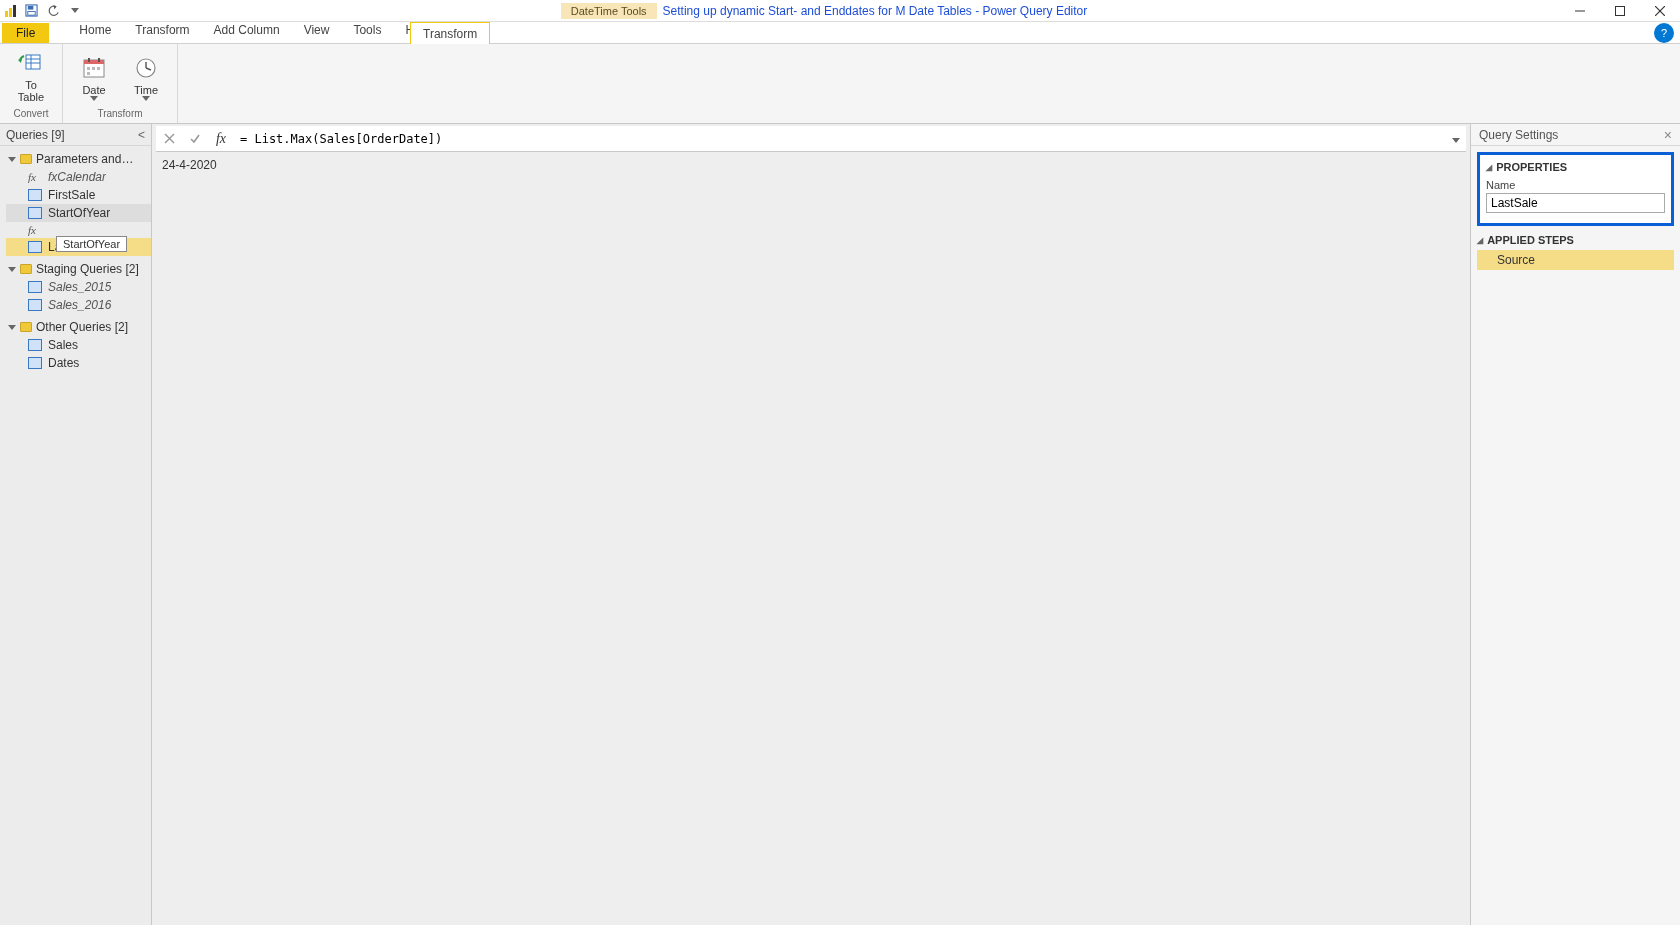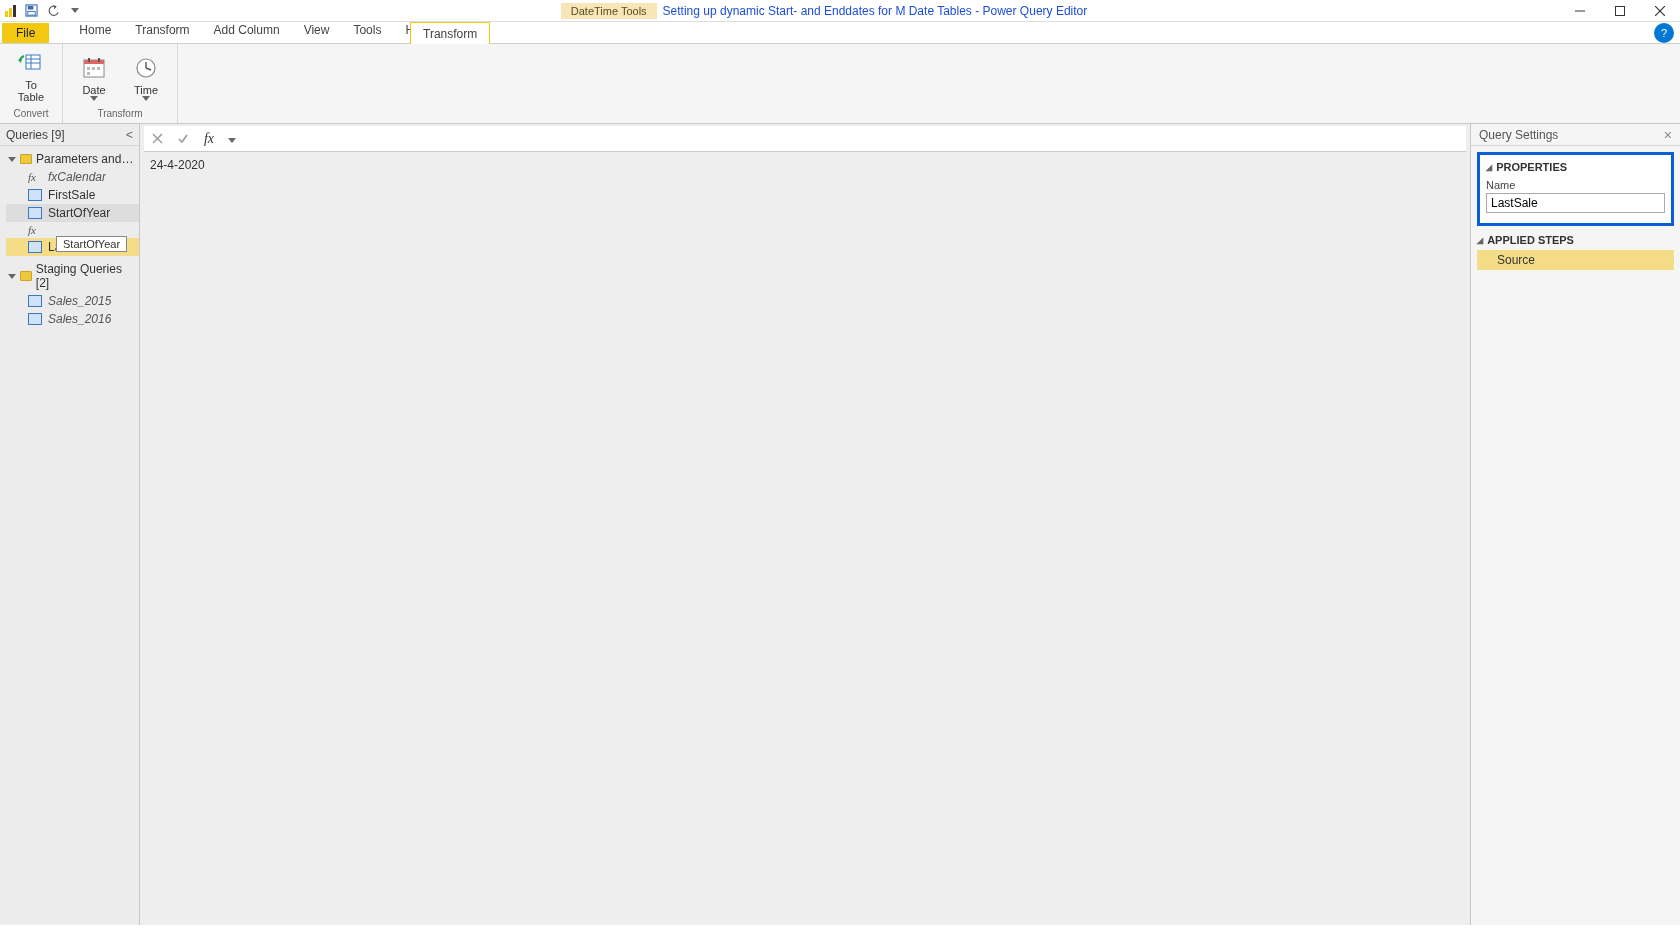--- a/index.html
+++ b/index.html
@@ -28,21 +28,21 @@
 .ribbon-group { display: flex; flex-direction: column; align-items: center; padding: 2px 8px; border-right: 1px solid #d8d8d8; }
 .ribbon-group .buttons { flex: 1; display: flex; gap: 6px; align-items:center; }
 .ribbon-button { display: flex; flex-direction: column; align-items: center; justify-content: center; width: 46px; height: 58px; cursor: pointer; font-size: 11px; color: #333; gap:2px;}
 .ribbon-button .icn { width: 28px; height: 28px; display: flex; align-items: center; justify-content: center; }
 .ribbon-group-label { font-size: 10px; color: #666; padding-bottom: 2px; }
 
 
 .main { display: flex; height: calc(945px - 22px - 22px - 80px - 20px); }
 
 
-.queries-pane { width: 140px; background: #ececec; border-right: 1px solid #c8c8c8; display: flex; flex-direction: column; }
+.queries-pane { width: 152px; background: #ececec; border-right: 1px solid #c8c8c8; display: flex; flex-direction: column; }
 .queries-header { height: 22px; display: flex; align-items: center; justify-content: space-between; padding: 0 6px; font-size: 12px; color: #444; border-bottom: 1px solid #d6d6d6;}
 .queries-tree { flex: 1; overflow: auto; padding-top: 2px; }
 .tree-group { padding: 2px 0 2px 6px; }
 .tree-group-header { display: flex; align-items: center; gap: 4px; font-size: 12px; color: #333; cursor: pointer; padding: 2px 2px; }
 .tree-item { display: flex; align-items: center; gap: 6px; font-size: 12px; padding: 2px 2px 2px 22px; cursor: pointer; position:relative; }
 .tree-item.selected { background: #f5dd87; }
 .tree-item.hovered { background: #ddd; }
 .tree-item .item-icon { width: 14px; height: 12px; flex-shrink:0; }
 .tree-item .label { white-space: nowrap; overflow: hidden; text-overflow: ellipsis; }
 .tree-item .italic { font-style: italic; color: #555; }
@@ -245,38 +245,54 @@
         <div class="tree-item">
           <span class="item-icon table-icon"></span>
           <span class="label italic">Sales_2015</span>
         </div>
         <div class="tree-item">
           <span class="item-icon table-icon"></span>
           <span class="label italic">Sales_2016</span>
         </div>
       </div>
 
+      <div class="tree-group">
+        <div class="tree-group-header">
+          <span class="triangle"></span>
+          <span class="folder-icon"></span>
+          <span>Other Queries [2]</span>
+        </div>
+        <div class="tree-item">
+          <span class="item-icon table-icon"></span>
+          <span class="label">Sales</span>
+        </div>
+        <div class="tree-item">
+          <span class="item-icon table-icon"></span>
+          <span class="label">Dates</span>
+        </div>
+      </div>
 
     </div>
   </div>
 
   <div class="center-area">
     <div class="formula-bar">
       <div class="fb-btn">
         <svg width="11" height="11">
             <line x1="1" y1="1" x2="10" y2="10" stroke="#999" stroke-width="1.4"></line>
             <line x1="10" y1="1" x2="1" y2="10" stroke="#999" stroke-width="1.4"></line>
           </svg>
       </div>
       <div class="fb-btn">
         <svg width="12" height="12">
             <path d="M2 6 L5 9 L10 2" fill="none" stroke="#999" stroke-width="1.6"></path>
           </svg>
       </div>
       <div class="fb-btn fx">fx</div>
+      <input type="text" value="= List.Max(Sales[OrderDate])" style="">
       <div class="fb-drop"><span class="triangle"></span></div>
     </div>
     <div class="data-preview">
       <span>24-4-2020</span>
     </div>
   </div>
 
   <div class="settings-pane">
     <div class="settings-header">
       <span>Query Settings</span>

